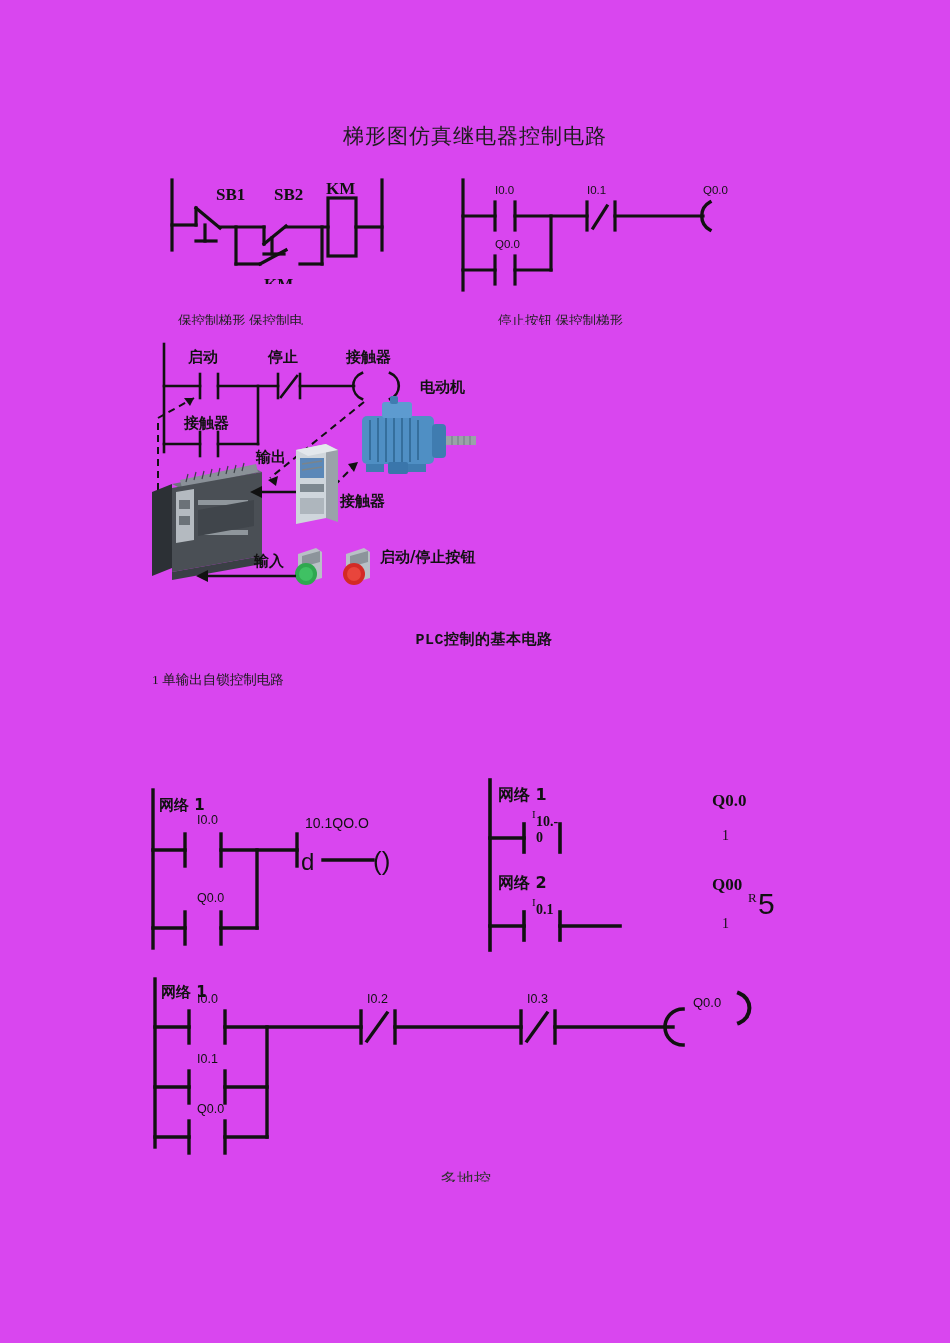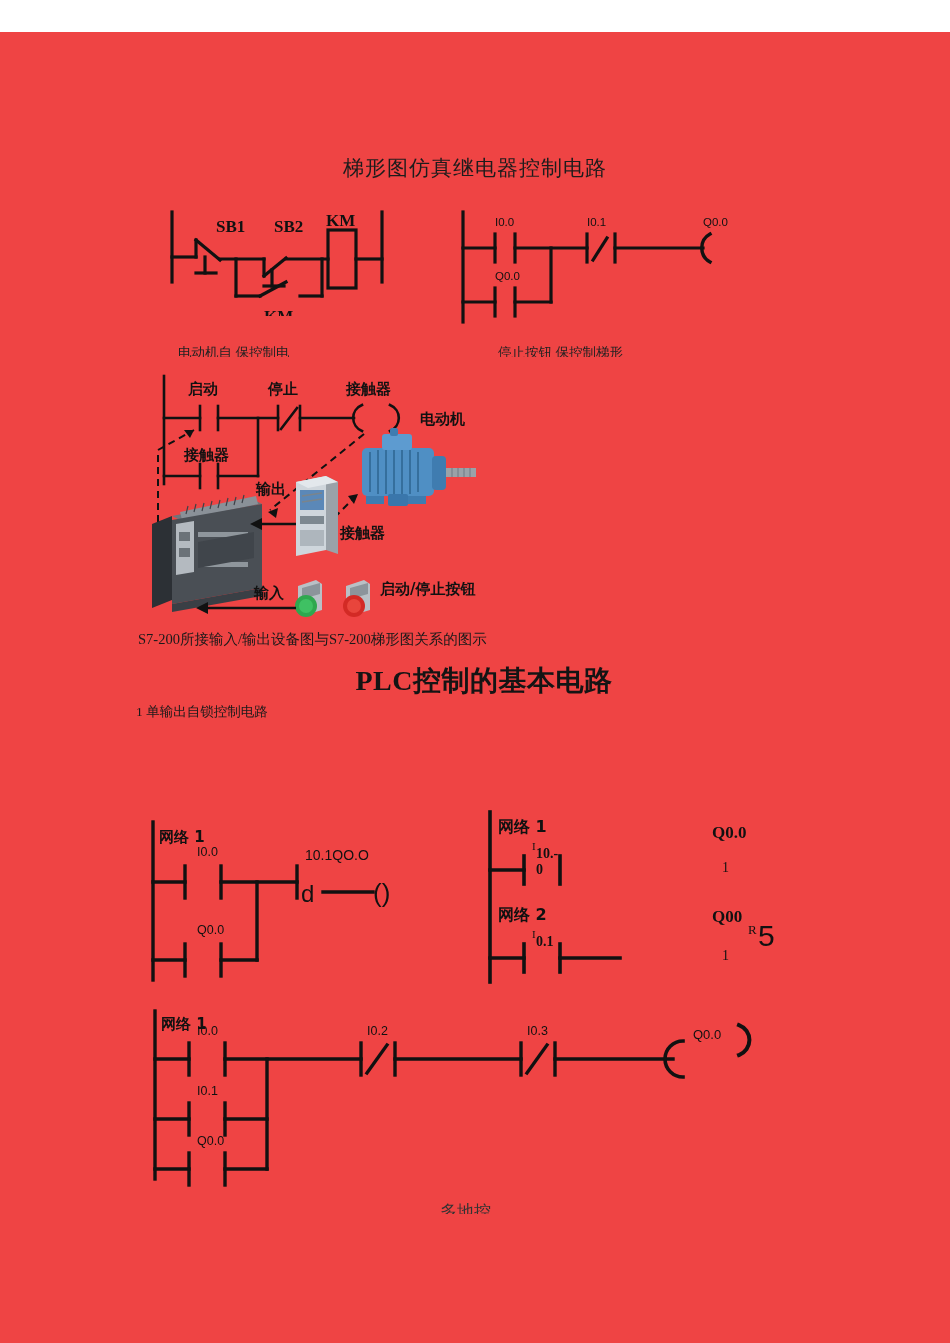--- a/index.html
+++ b/index.html
@@ -11,22 +11,21 @@
     width: 950px;
     height: 1343px;
     position: relative;
     font-family: "Liberation Serif", "DejaVu Serif", serif;
     color: #1a1a1a;
     overflow: hidden;
   }
   .page {
     position: absolute;
     inset: 0;
-    background: #ef4444;
-    margin-top: 32px;
+    background: #d946ef;
   }
 
   
   .doc-title {
     position: absolute;
     left: 0; right: 0;
     top: 122px;
     text-align: center;
     font-size: 21px;
     letter-spacing: 1px;
@@ -47,28 +46,29 @@
     top: 598px;
     font-size: 14.5px;
     color: #1a1a1a;
     white-space: nowrap;
   }
   .section-heading {
     position: absolute;
     left: 18px; right: 0;
     top: 630px;
     text-align: center;
-    font-size: 28px;
+    font-size: 15px;
     font-weight: bold;
     color: #141414;
     letter-spacing: .5px;
+    font-family: Liberation Mono, monospace;
   }
   .para-head {
     position: absolute;
-    left: 136px;
+    left: 152px;
     top: 671px;
     font-size: 13.5px;
     color: #1a1a1a;
   }
   .para-body {
     position: absolute;
     left: 140px;
     top: 694px;
     width: 680px;
     font-size: 15.5px;
@@ -155,21 +155,21 @@
         <text class="lbl-serif" x="104" y="112" font-size="17">KM</text>
       </g>
       <defs>
           <clipPath id="clipKM">
             <rect x="90" y="96" width="70" height="10"></rect>
           </clipPath>
         </defs>
     </svg>
   </div>
 
-  <div class="caption cap-left">电动机自 保控制电</div>
+  <div class="caption cap-left">保控制梯形 保控制电</div>
 
   <div class="figure" style="left:455px; top:178px;">
     <svg width="290" height="130" viewBox="0 0 290 130">
       <g stroke="#111" stroke-width="3.2" fill="none" stroke-linecap="square">
 
         <line x1="8" y1="2" x2="8" y2="112"></line>
 
         <line x1="8" y1="38" x2="40" y2="38"></line>
 
         <line x1="40" y1="24" x2="40" y2="52"></line>
@@ -346,21 +346,20 @@
 
       <g stroke="#111" stroke-width="2.4" fill="none">
         <line x1="146" y1="236" x2="50" y2="236"></line>
       </g>
       <polygon points="46,236 58,230 58,242" fill="#111"></polygon>
       <text class="cn" x="104" y="226" font-size="15">输入</text>
       <text class="cn" x="230" y="222" font-size="15">启动/停止按钮</text>
     </svg>
   </div>
 
-  <div class="fig-caption">S7-200所接输入/输出设备图与S7-200梯形图关系的图示</div>
   <div class="section-heading">PLC控制的基本电路</div>
   <div class="para-head">1 单输出自锁控制电路</div>
 
   <div class="figure" style="left:145px; top:788px;">
     <svg width="300" height="170" viewBox="0 0 300 170">
       <g stroke="#111" stroke-width="3.4" fill="none" stroke-linecap="square">
         <line x1="8" y1="2" x2="8" y2="160"></line>
 
         <line x1="8" y1="62" x2="40" y2="62"></line>
         <line x1="40" y1="46" x2="40" y2="78"></line>

